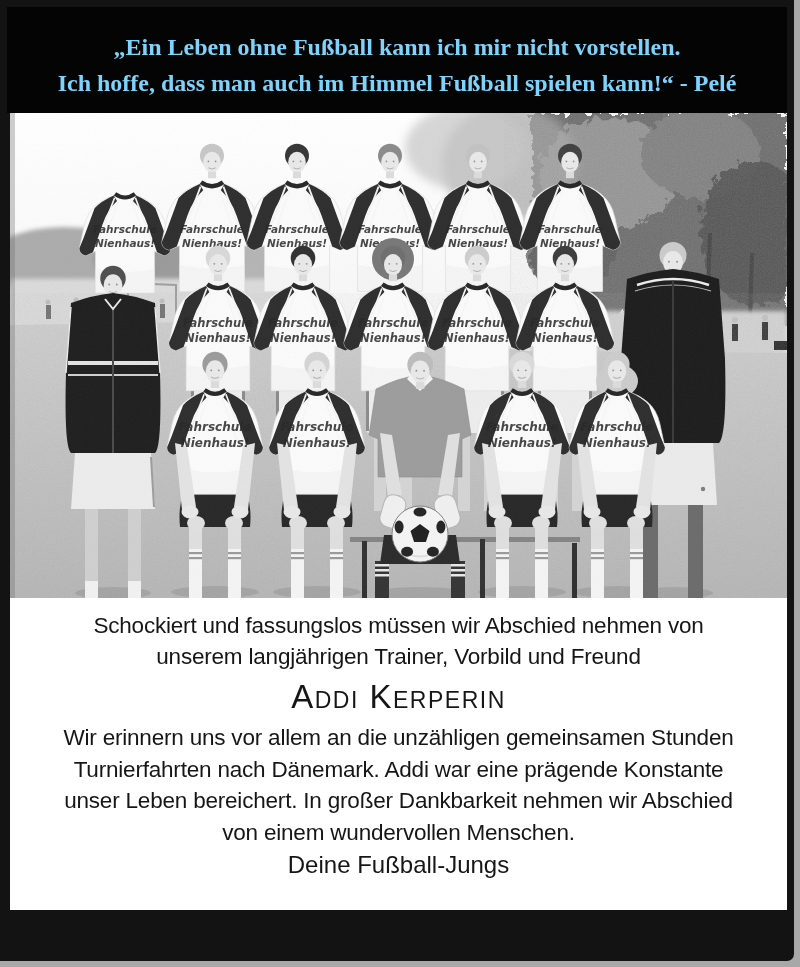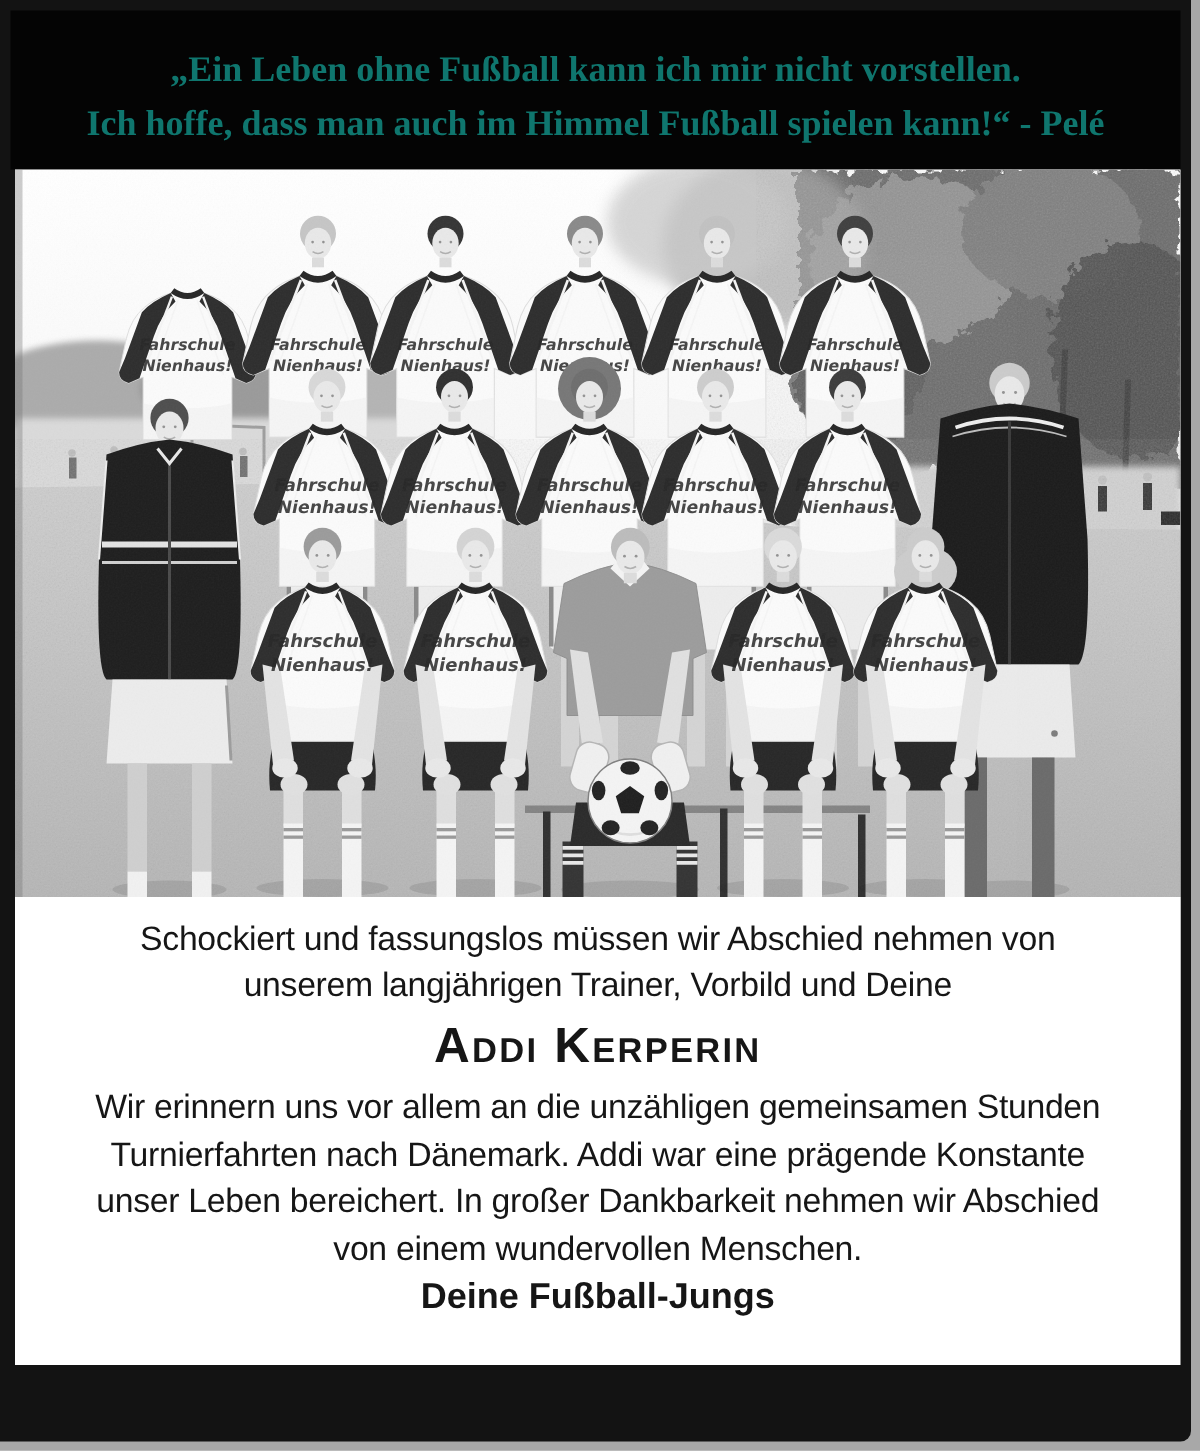--- a/index.html
+++ b/index.html
@@ -1,35 +1,35 @@
 <!DOCTYPE html>
 <html><head>
 <meta charset="utf-8">
 <style>
   html,body{margin:0;padding:0;width:800px;height:967px;overflow:hidden;
     background:#a8a8a8;font-family:"Liberation Sans",sans-serif;}
   .card{position:absolute;left:0;top:0;width:794px;height:961px;
     background:#131313;border-radius:0 0 7px 0;}
   .band{position:absolute;left:7px;top:7px;width:780px;height:106px;
-    background:#040404;color:#0f766e;text-align:center;
+    background:#040404;color:#7dd3fc;text-align:center;
     font-family:"Liberation Serif","DejaVu Serif",serif;font-weight:bold;
     padding-top:22px;box-sizing:border-box;}
   .band .ql{font-size:24px;line-height:36px;white-space:nowrap;}
   .photo{position:absolute;left:10px;top:113px;width:777px;height:627px;
     background:#f4f4f4;overflow:hidden;}
   .photo svg{display:block;width:777px;height:485px;}
   .memorial{position:absolute;left:10px;top:598px;width:777px;height:312px;
     background:#ffffff;color:#161616;text-align:center;box-sizing:border-box;
     padding-top:12px;}
   .tline{font-size:22.5px;line-height:31px;letter-spacing:-0.2px;white-space:nowrap;}
-  .name{margin-top:7px;font-size:33px;line-height:36px;font-weight:bold;
+  .name{margin-top:7px;font-size:33px;line-height:36px;font-weight:normal;
     font-variant:small-caps;letter-spacing:1.5px;white-space:nowrap;}
   .bodyblock{margin-top:7px;text-align:center;}
   .bodyblock .tline{line-height:31.5px;}
-  .signature{margin-top:3px;font-size:24px;font-weight:bold;white-space:nowrap;}
+  .signature{margin-top:3px;font-size:24px;font-weight:normal;white-space:nowrap;}
   .jtxt{font-family:"DejaVu Sans",sans-serif;font-style:italic;font-weight:600;
     fill:#262626;opacity:0.85;text-anchor:middle;}
 </style>
 </head>
 <body>
 
 <div class="card">
 
   <div class="band">
     <div class="ql">„Ein Leben ohne Fußball kann ich mir nicht vorstellen.</div>
@@ -408,21 +408,21 @@
       </g>
     </g>
 
     <rect x="0" y="0" width="5" height="485" fill="#6f6f6f" opacity="0.35"></rect>
     <rect x="0" y="0" width="777" height="485" filter="url(#grain)" opacity="0.05"></rect>
   </svg>
   </div>
 
   <div class="memorial">
     <div class="tline">Schockiert und fassungslos müssen wir Abschied nehmen von</div>
-    <div class="tline">unserem langjährigen Trainer, Vorbild und Deine</div>
+    <div class="tline">unserem langjährigen Trainer, Vorbild und Freund</div>
     <div class="name">Addi Kerperin</div>
     <div class="bodyblock">
       <div class="tline">Wir erinnern uns vor allem an die unzähligen gemeinsamen Stunden</div>
       <div class="tline">Turnierfahrten nach Dänemark. Addi war eine prägende Konstante</div>
       <div class="tline">unser Leben bereichert. In großer Dankbarkeit nehmen wir Abschied</div>
       <div class="tline">von einem wundervollen Menschen.</div>
     </div>
     <div class="signature">Deine Fußball-Jungs</div>
   </div>
 

